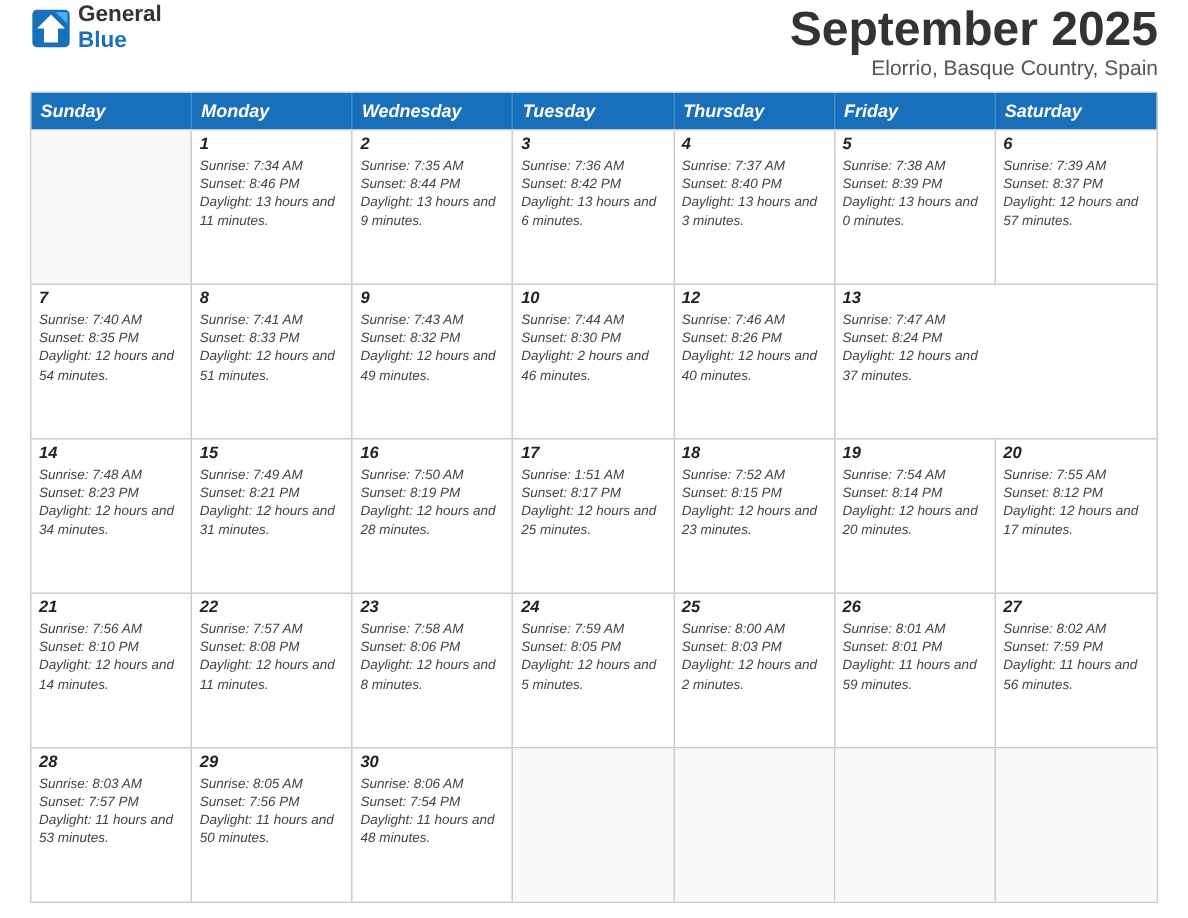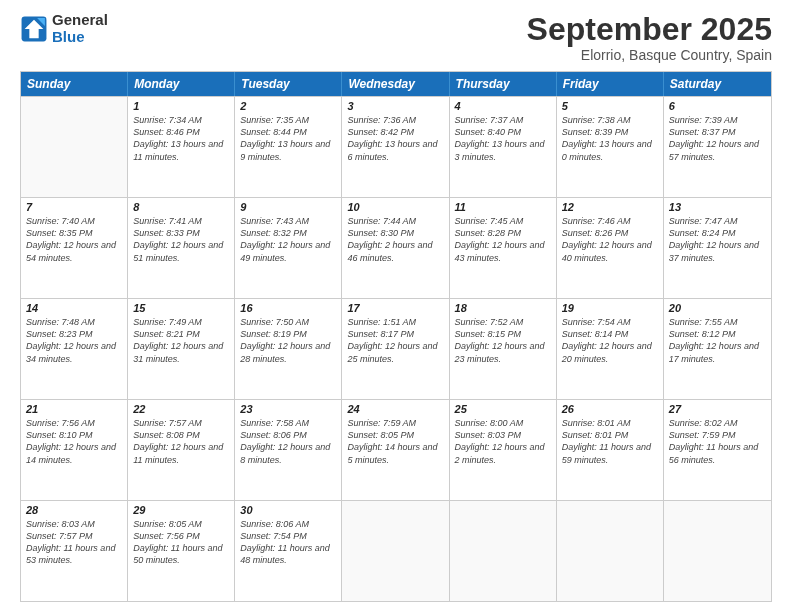--- a/index.html
+++ b/index.html
@@ -6,21 +6,21 @@
     body {
       width: 792px;
       height: 612px;
       font-family: Arial, Helvetica, sans-serif;
       background: #fff;
       overflow: hidden;
     }
     .page {
       width: 792px;
       height: 612px;
-      padding: 12px 20px 10px 20px;
+      padding: 2px 20px 10px 20px;
       display: flex;
       flex-direction: column;
     }
     .top-section {
       display: flex;
       justify-content: space-between;
       align-items: flex-start;
       margin-bottom: 8px;
     }
     .logo {
@@ -132,22 +132,22 @@
     <div class="title-section">
       <div class="main-title">September 2025</div>
       <div class="subtitle">Elorrio, Basque Country, Spain</div>
     </div>
   </div>
 
   <div class="calendar">
     <div class="cal-header">
       <div class="cal-header-cell">Sunday</div>
       <div class="cal-header-cell">Monday</div>
+      <div class="cal-header-cell">Wednesday</div>
       <div class="cal-header-cell">Tuesday</div>
-      <div class="cal-header-cell">Wednesday</div>
       <div class="cal-header-cell">Thursday</div>
       <div class="cal-header-cell">Friday</div>
       <div class="cal-header-cell">Saturday</div>
     </div>
     <div class="cal-body" id="cal-body">
     <div class="cal-row">
           <div class="cal-cell empty"></div>
           <div class="cal-cell">
             <div class="day-num">1</div>
             <div class="cell-line">Sunrise: 7:34 AM</div>
@@ -204,26 +204,20 @@
             <div class="cell-line">Sunset: 8:32 PM</div>
             <div class="cell-line">Daylight: 12 hours and 49 minutes.</div>
           </div>
           <div class="cal-cell">
             <div class="day-num">10</div>
             <div class="cell-line">Sunrise: 7:44 AM</div>
             <div class="cell-line">Sunset: 8:30 PM</div>
             <div class="cell-line">Daylight: 2 hours and 46 minutes.</div>
           </div>
           <div class="cal-cell">
-            <div class="day-num">11</div>
-            <div class="cell-line">Sunrise: 7:45 AM</div>
-            <div class="cell-line">Sunset: 8:28 PM</div>
-            <div class="cell-line">Daylight: 12 hours and 43 minutes.</div>
-          </div>
-          <div class="cal-cell">
             <div class="day-num">12</div>
             <div class="cell-line">Sunrise: 7:46 AM</div>
             <div class="cell-line">Sunset: 8:26 PM</div>
             <div class="cell-line">Daylight: 12 hours and 40 minutes.</div>
           </div>
           <div class="cal-cell">
             <div class="day-num">13</div>
             <div class="cell-line">Sunrise: 7:47 AM</div>
             <div class="cell-line">Sunset: 8:24 PM</div>
             <div class="cell-line">Daylight: 12 hours and 37 minutes.</div>
@@ -289,21 +283,21 @@
           <div class="cal-cell">
             <div class="day-num">23</div>
             <div class="cell-line">Sunrise: 7:58 AM</div>
             <div class="cell-line">Sunset: 8:06 PM</div>
             <div class="cell-line">Daylight: 12 hours and 8 minutes.</div>
           </div>
           <div class="cal-cell">
             <div class="day-num">24</div>
             <div class="cell-line">Sunrise: 7:59 AM</div>
             <div class="cell-line">Sunset: 8:05 PM</div>
-            <div class="cell-line">Daylight: 14 hours and 5 minutes.</div>
+            <div class="cell-line">Daylight: 12 hours and 5 minutes.</div>
           </div>
           <div class="cal-cell">
             <div class="day-num">25</div>
             <div class="cell-line">Sunrise: 8:00 AM</div>
             <div class="cell-line">Sunset: 8:03 PM</div>
             <div class="cell-line">Daylight: 12 hours and 2 minutes.</div>
           </div>
           <div class="cal-cell">
             <div class="day-num">26</div>
             <div class="cell-line">Sunrise: 8:01 AM</div>

